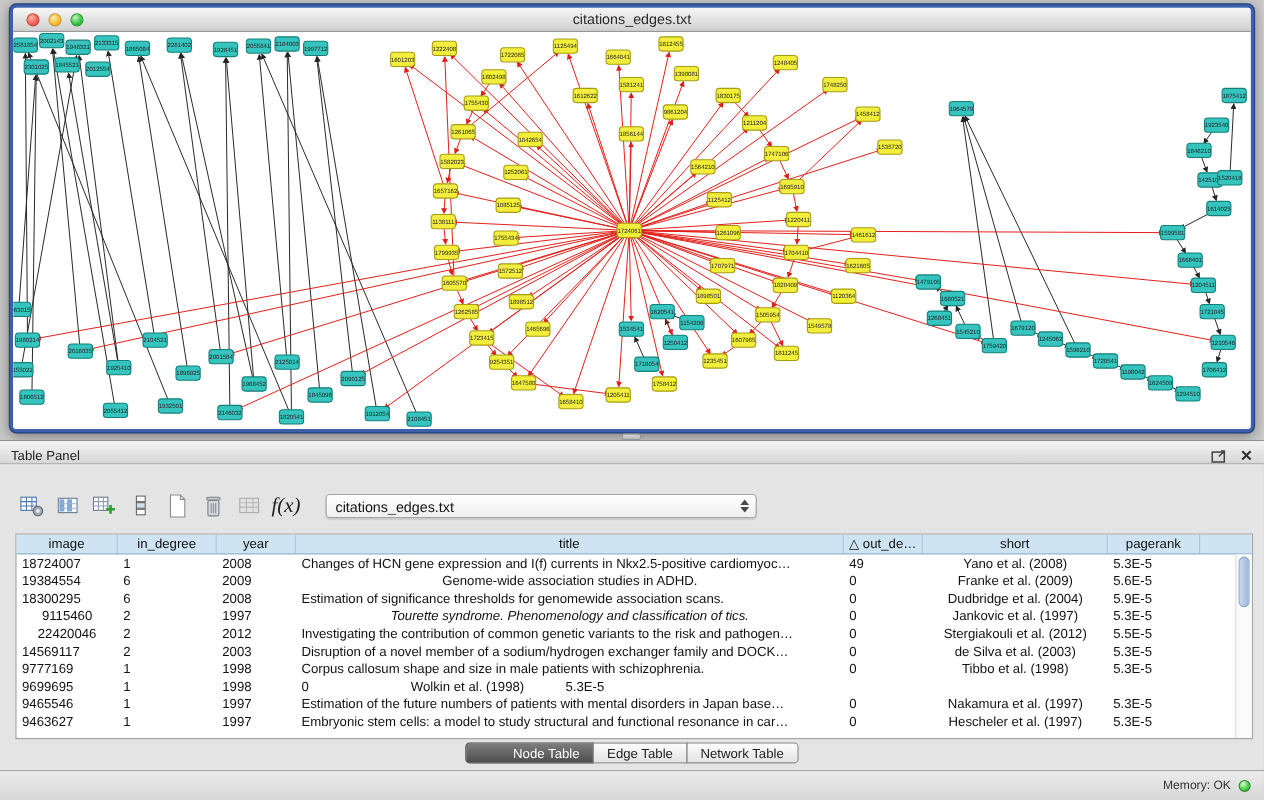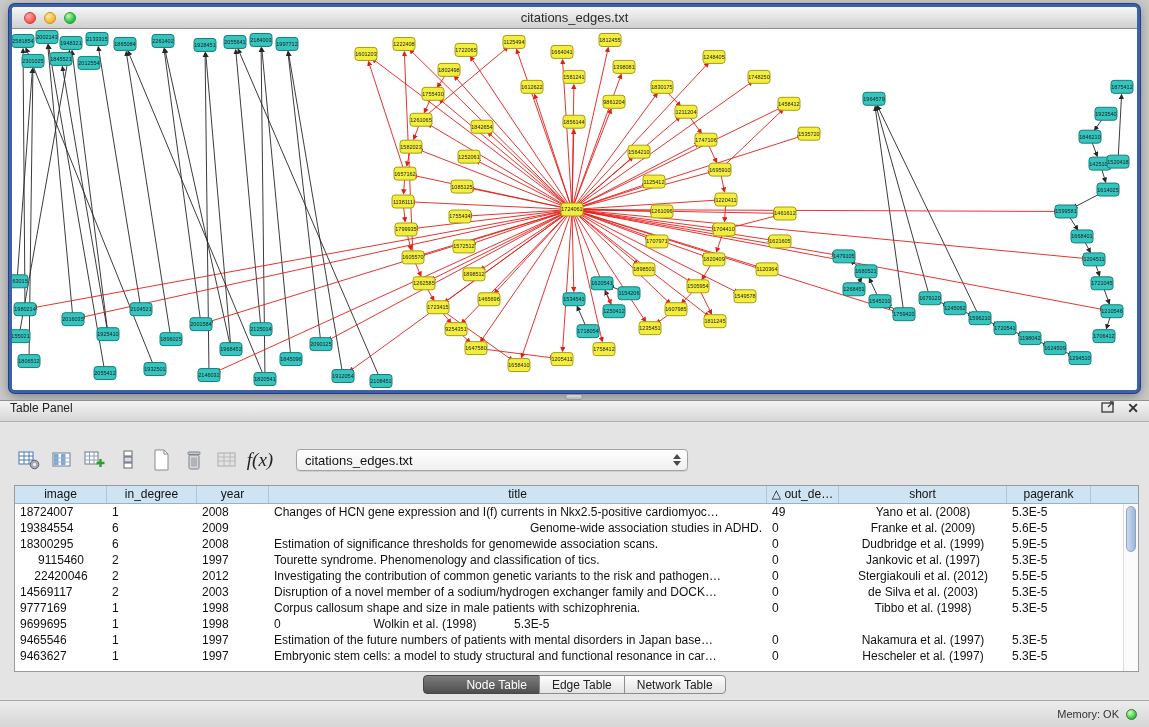--- a/index.html
+++ b/index.html
@@ -37,21 +37,21 @@
     background:linear-gradient(#d7d7d7,#b8b8b8); border:1px solid #969696; border-radius:3px;
   }
 
   
   .table-panel {
     position:absolute; left:0; top:400px; width:1149px; height:300px;
     background:#e4e4e4; border-top:1px solid #8f8f8f;
   }
   .panel-header {
     height:21px; background:linear-gradient(#f4f4f4,#d7d7d7);
-    border-bottom:1px solid #b0b0b0; display:flex; align-items:flex-start;
+    border-bottom:1px solid #b0b0b0; display:flex; align-items:flex-end;
     padding:0 10px; font-size:12px; color:#222;
   }
   .panel-header .spacer { flex:1; }
   .panel-hicon { display:flex; align-items:center; margin-left:12px; color:#333; cursor:default; }
   .close-x { font-size:14px; font-weight:bold; line-height:14px; }
 
   .toolbar {
     position:absolute; top:46px; left:16px; height:26px;
     display:flex; align-items:center; gap:7px;
   }
@@ -860,39 +860,39 @@
           <div class="td" style="width: 72px; text-align: left;">2008</div>
           <div class="td" style="width: 498px; text-align: left;">Changes of HCN gene expression and I(f) currents in Nkx2.5-positive cardiomyoc…</div>
           <div class="td" style="width: 72px; text-align: left;">49</div>
           <div class="td" style="width: 168px; text-align: center;">Yano et al. (2008)</div>
           <div class="td" style="width: 84px; text-align: left;">5.3E-5</div>
         </div>
         <div class="tr">
           <div class="td" style="width: 92px; text-align: left;">19384554</div>
           <div class="td" style="width: 90px; text-align: left;">6</div>
           <div class="td" style="width: 72px; text-align: left;">2009</div>
-          <div class="td" style="width: 498px; text-align: right;">Genome-wide association studies in ADHD.</div>
+          <div class="td" style="width: 498px; text-align: center;">Genome-wide association studies in ADHD.</div>
           <div class="td" style="width: 72px; text-align: left;">0</div>
           <div class="td" style="width: 168px; text-align: center;">Franke et al. (2009)</div>
           <div class="td" style="width: 84px; text-align: left;">5.6E-5</div>
         </div>
         <div class="tr">
           <div class="td" style="width: 92px; text-align: left;">18300295</div>
           <div class="td" style="width: 90px; text-align: left;">6</div>
           <div class="td" style="width: 72px; text-align: left;">2008</div>
           <div class="td" style="width: 498px; text-align: left;">Estimation of significance thresholds for genomewide association scans.</div>
           <div class="td" style="width: 72px; text-align: left;">0</div>
-          <div class="td" style="width: 168px; text-align: center;">Dudbridge et al. (1999)</div>
+          <div class="td" style="width: 168px; text-align: center;">Dudbridge et al. (2004)</div>
           <div class="td" style="width: 84px; text-align: left;">5.9E-5</div>
         </div>
         <div class="tr">
           <div class="td" style="width: 92px; text-align: center;">9115460</div>
           <div class="td" style="width: 90px; text-align: left;">2</div>
           <div class="td" style="width: 72px; text-align: left;">1997</div>
-          <div class="td" style="width: 498px; text-align: left;">Tourette syndrome. Phenomenology and classification of tics.</div>
+          <div class="td" style="width: 498px; text-align: center; font-style: italic;">Tourette syndrome. Phenomenology and classification of tics.</div>
           <div class="td" style="width: 72px; text-align: left;">0</div>
           <div class="td" style="width: 168px; text-align: center;">Jankovic et al. (1997)</div>
           <div class="td" style="width: 84px; text-align: left;">5.3E-5</div>
         </div>
         <div class="tr">
           <div class="td" style="width: 92px; text-align: center;">22420046</div>
           <div class="td" style="width: 90px; text-align: left;">2</div>
           <div class="td" style="width: 72px; text-align: left;">2012</div>
           <div class="td" style="width: 498px; text-align: left;">Investigating the contribution of common genetic variants to the risk and pathogen…</div>
           <div class="td" style="width: 72px; text-align: left;">0</div>

